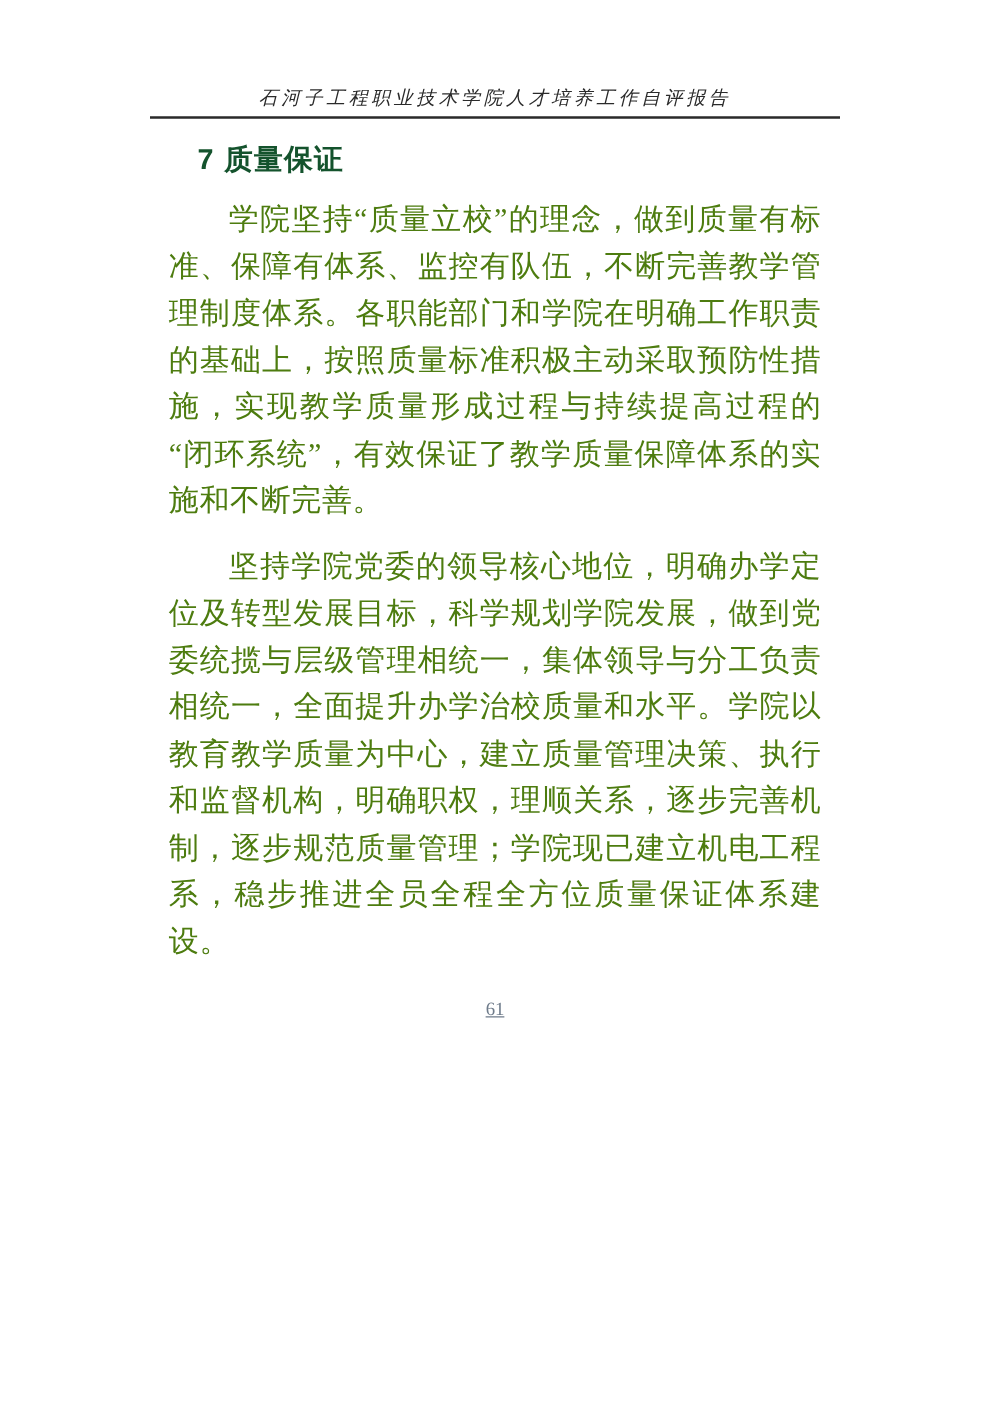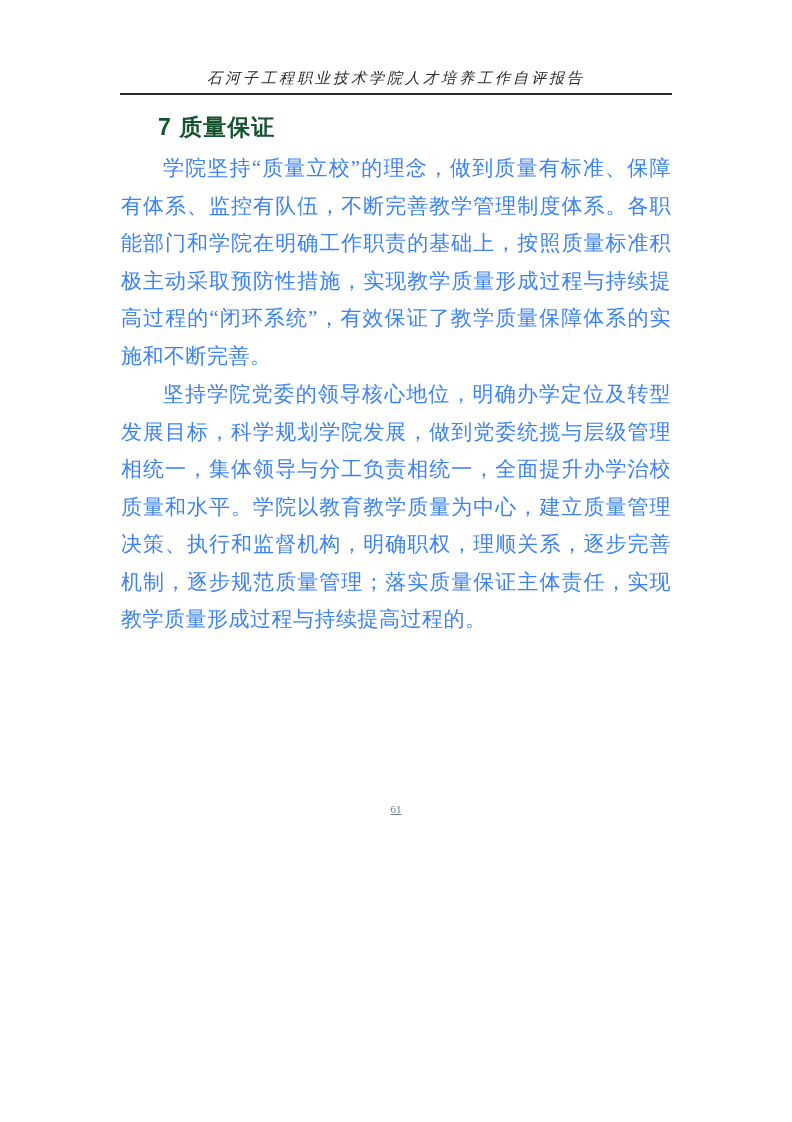--- a/index.html
+++ b/index.html
@@ -57,41 +57,41 @@
   }
   h2.subsec, h3.subsubsec {
     font-size: 21px;
     font-weight: bold;
     color: #111;
     margin: 14px 0 6px 0;
     padding-left: 38px;
     letter-spacing: 1px;
   }
   p.body-para {
-    font-size: 21px;
+    font-size: 24px;
     line-height: 37.5px;
-    margin: 1px;
+    margin: 15px;
     text-align: justify;
     text-justify: inter-ideograph;
     text-indent: 2em;
     letter-spacing: 0.5px;
     word-break: break-all;
-    color: #3b82f6;
+    color: #4d7c0f;
   }
   
   .page-footer {
     position: absolute;
     left: 0;
     bottom: 46px;
     width: 100%;
     text-align: center;
   }
   .page-number {
     font-family: "Liberation Serif", "DejaVu Serif", serif;
-    font-size: 11px;
+    font-size: 15px;
     color: #6e7b8a;
     text-decoration: underline;
   }
 </style>
 </head>
 <body>
 
 <div class="page">
 
   <div class="page-header">
@@ -99,21 +99,21 @@
     <hr class="header-rule">
   </div>
 
   <div class="content">
 
     <h1 class="sec">7  质量保证</h1>
 
     <p class="body-para">学院坚持“质量立校”的理念，做到质量有标准、保障有体系、监控有队伍，不断完善教学管理制度体系。各职能部门和学院在明确工作职责的基础上，按照质量标准积极主动采取预防性措施，实现教学质量形成过程与持续提高过程的“闭环系统”，有效保证了教学质量保障体系的实施和不断完善。</p>
 
 
-    <p class="body-para">坚持学院党委的领导核心地位，明确办学定位及转型发展目标，科学规划学院发展，做到党委统揽与层级管理相统一，集体领导与分工负责相统一，全面提升办学治校质量和水平。学院以教育教学质量为中心，建立质量管理决策、执行和监督机构，明确职权，理顺关系，逐步完善机制，逐步规范质量管理；落实质量保证主体责任，实现教学质量形成过程与持续提高过程的。</p>
+    <p class="body-para">坚持学院党委的领导核心地位，明确办学定位及转型发展目标，科学规划学院发展，做到党委统揽与层级管理相统一，集体领导与分工负责相统一，全面提升办学治校质量和水平。学院以教育教学质量为中心，建立质量管理决策、执行和监督机构，明确职权，理顺关系，逐步完善机制，逐步规范质量管理；学院现已建立机电工程系，稳步推进全员全程全方位质量保证体系建设。</p>
 
 
 
   </div>
 
   <div class="page-footer">
     <span class="page-number">61</span>
   </div>
 
 </div>

